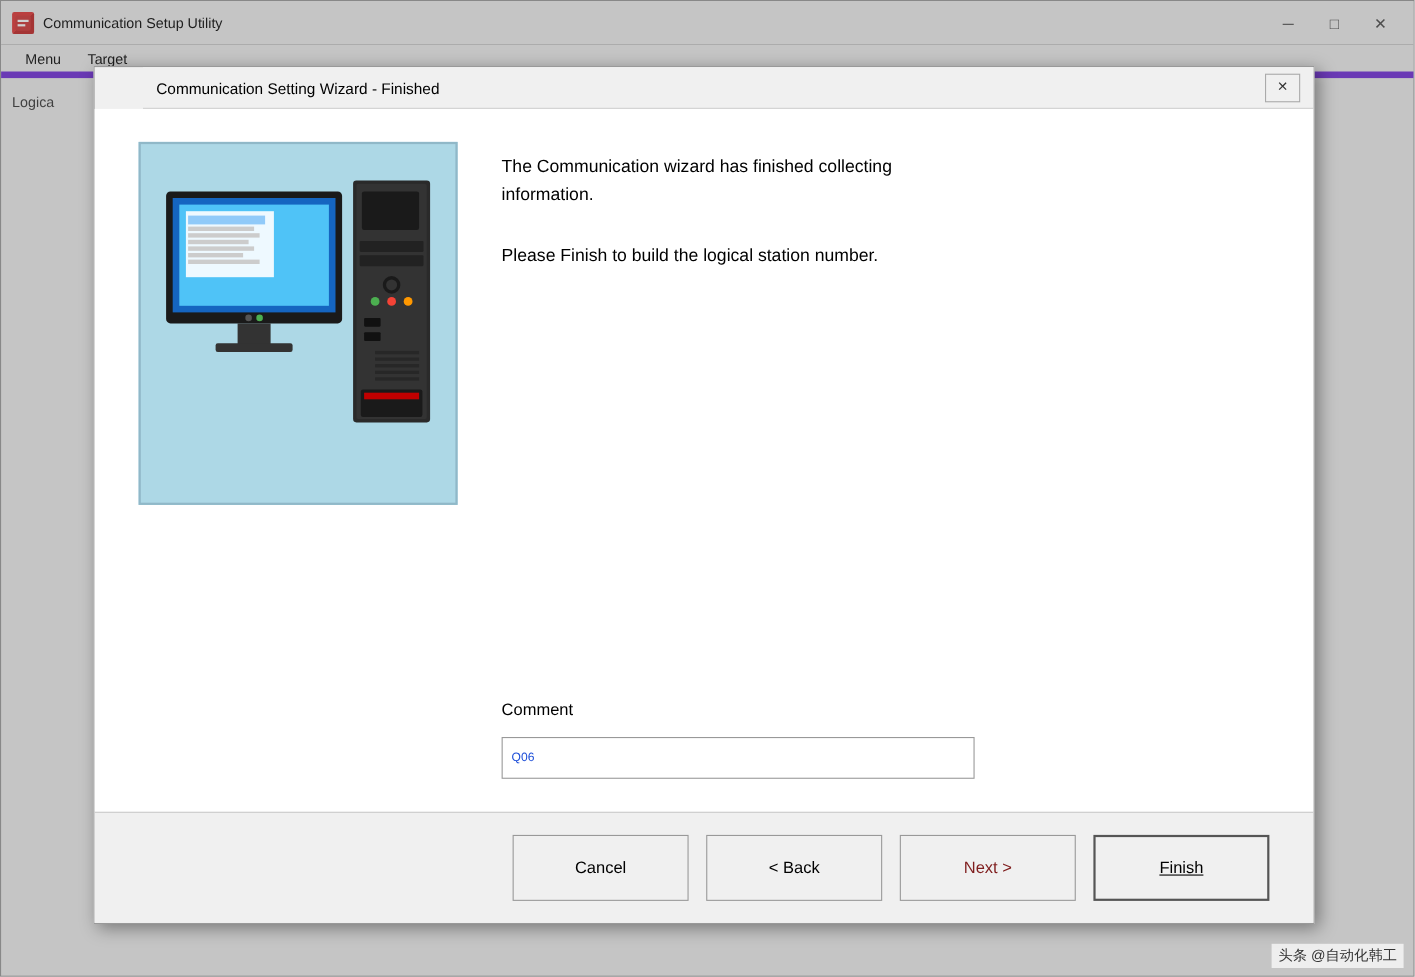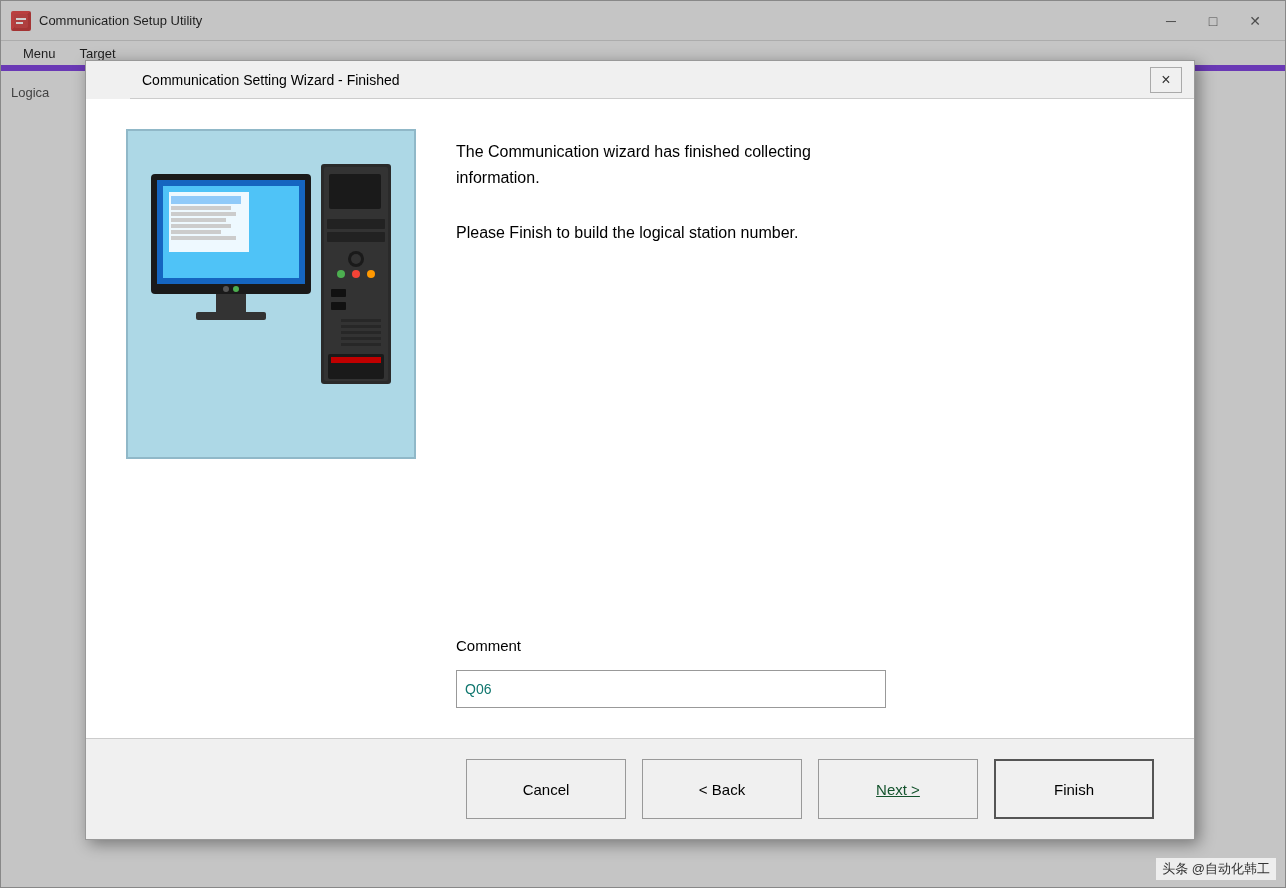--- a/index.html
+++ b/index.html
@@ -214,22 +214,22 @@
       color: #000;
       margin-bottom: 16px;
       display: block;
     }
 
     .comment-input {
       width: 430px;
       height: 38px;
       border: 1px solid #999;
       padding: 4px 8px;
-      font-size: 14px;
-      color: #0f766e;
+      font-size: 11px;
+      color: #1d4ed8;
       background: white;
       outline: none;
     }
 
     
     .dialog-footer {
       background: #f0f0f0;
       border-top: 1px solid #ccc;
       padding: 20px 40px;
       display: flex;
@@ -251,28 +251,28 @@
       width: 160px;
       height: 60px;
       font-size: 15px;
       cursor: pointer;
       background: #f0f0f0;
       border: 1px solid #999;
       color: #000;
     }
 
     .btn.disabled {
-      color: #14532d;
+      color: #7f1d1d;
       cursor: default;
+    }
+
+    .btn.primary {
+      background: #f0f0f0;
+      border: 2px solid #555;
       text-decoration: underline;
-    }
-
-    .btn.primary {
-      background: #f0f0f0;
-      border: 2px solid #555;
     }
 
     .watermark {
       position: absolute;
       bottom: 8px;
       right: 10px;
       font-size: 13px;
       color: #333;
       z-index: 30;
       background: rgba(255,255,255,0.7);

